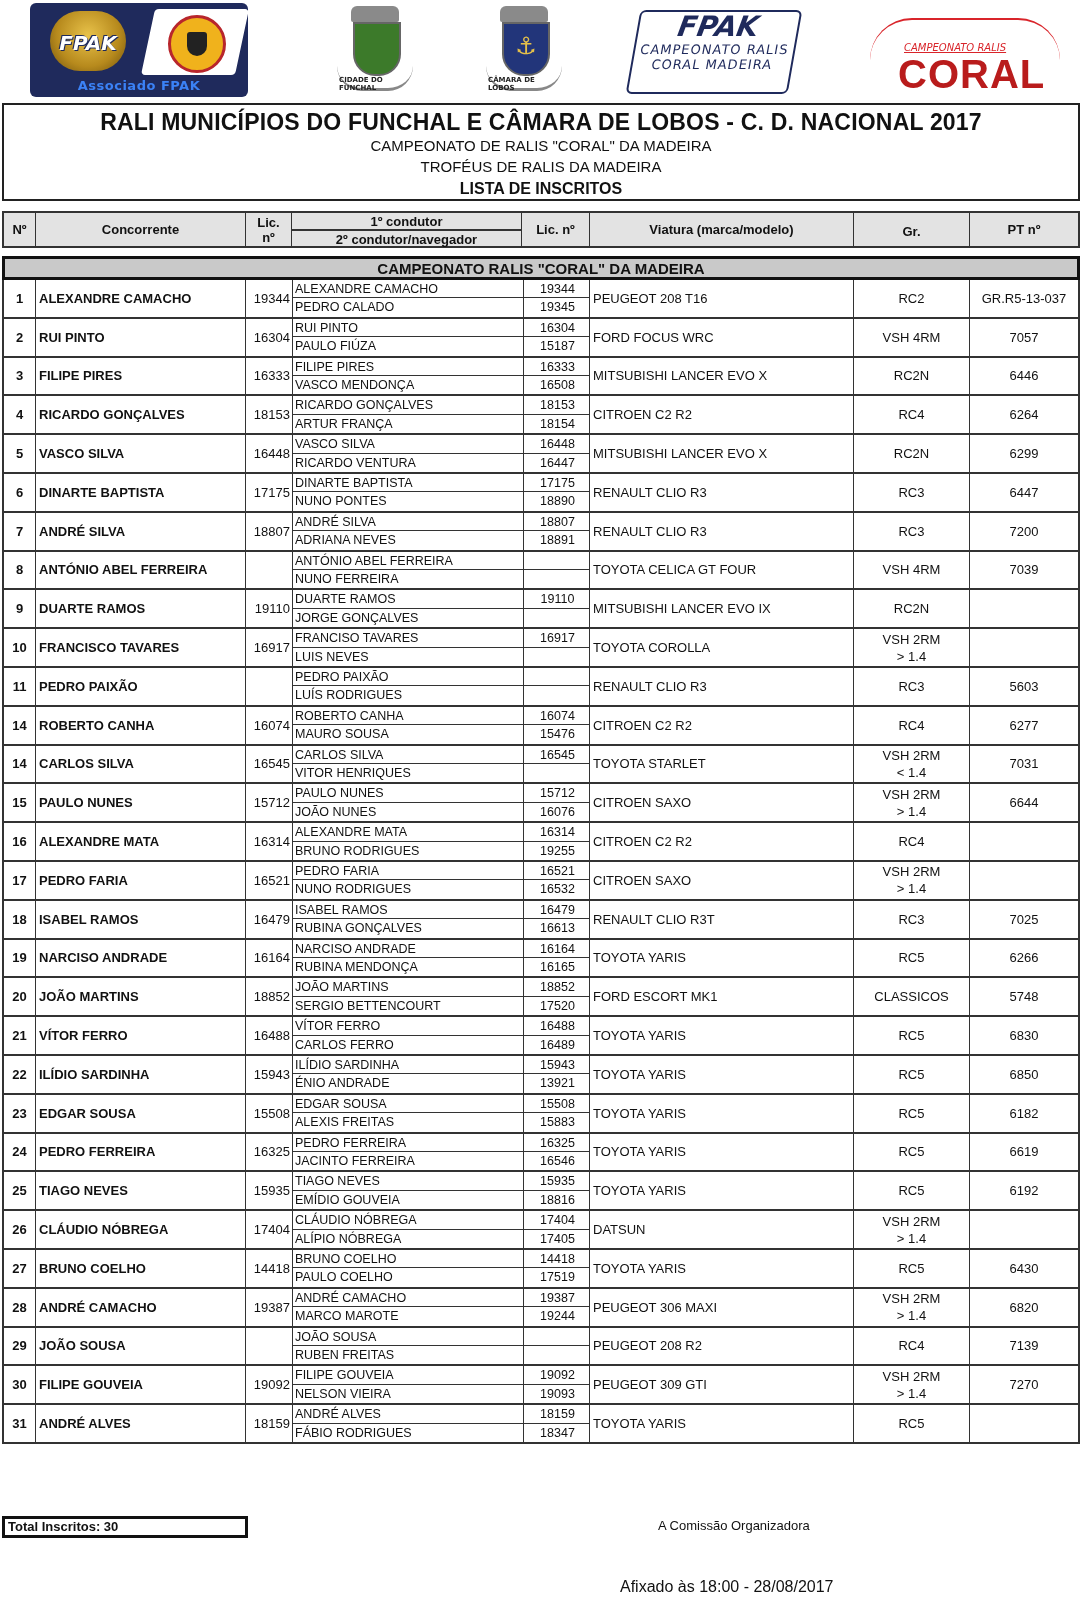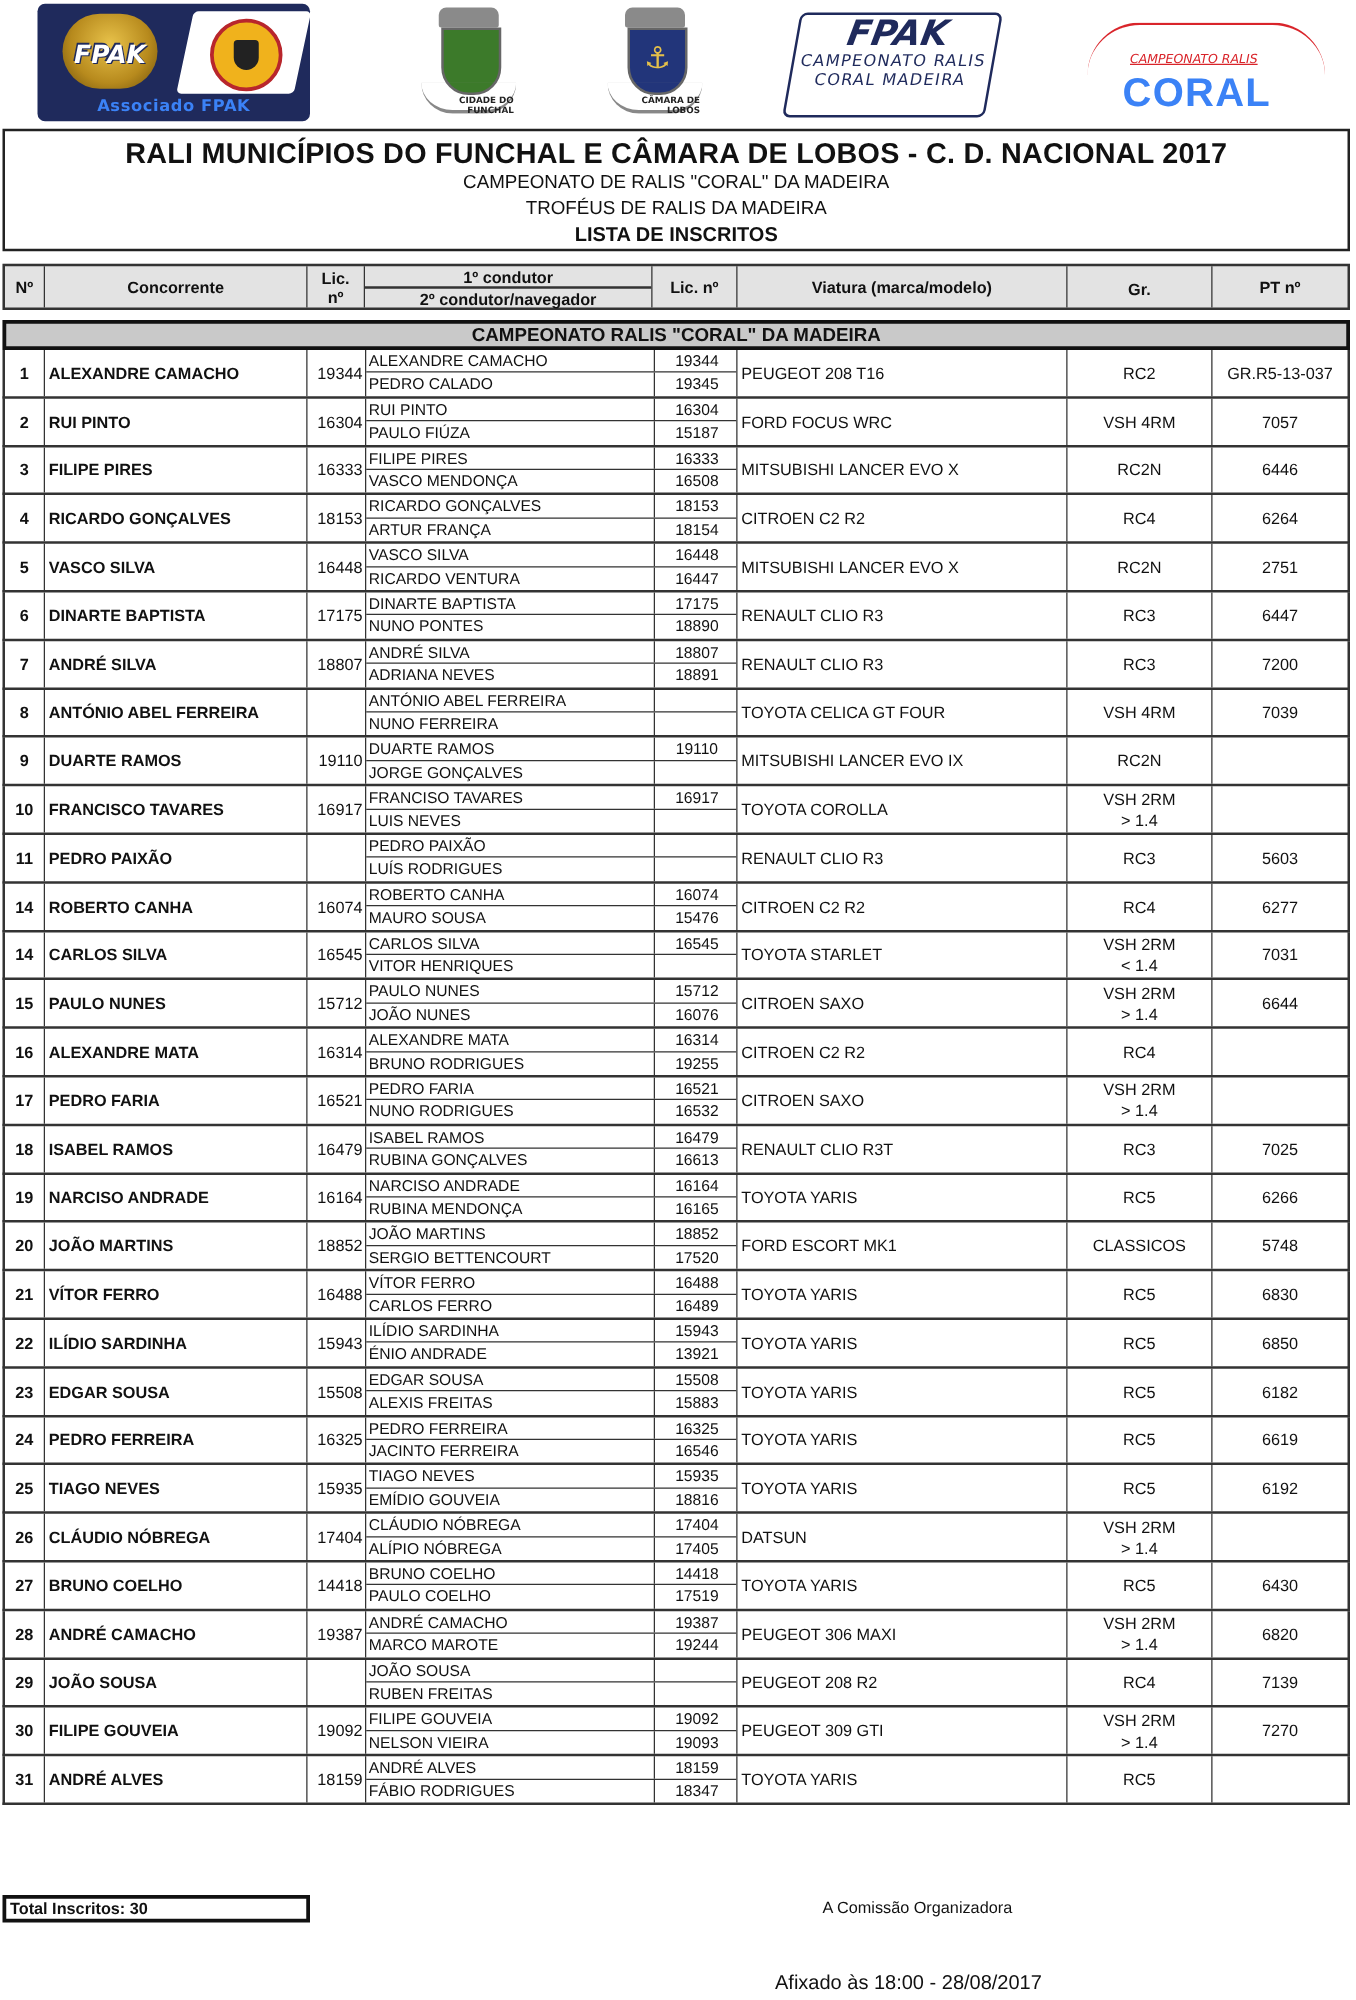--- a/index.html
+++ b/index.html
@@ -12,35 +12,35 @@
   .logo-assoc .fpak-badge { position: absolute; left: 20px; top: 8px; width: 76px; height: 60px; border-radius: 38px; background: radial-gradient(circle at 50% 40%, #e8c24a 0%, #b78a1d 60%, #6d4f0c 100%); }
   .logo-assoc .fpak-badge .txt { position: absolute; left: 0; right: 0; top: 20px; text-align: center; font-weight: bold; font-style: italic; font-size: 20px; color: #fff; text-shadow: 1px 1px 0 #1f2a5c, -1px -1px 0 #1f2a5c; font-family: "DejaVu Sans", sans-serif; }
   .logo-assoc .nacional { position: absolute; left: 138px; top: 12px; width: 52px; height: 52px; border-radius: 50%; background: #f0b21c; border: 3px solid #b8262c; }
   .logo-assoc .nacional:after { content: ""; position: absolute; left: 16px; top: 14px; width: 20px; height: 24px; background: #222; border-radius: 3px 3px 10px 10px; }
   .logo-assoc .caption { position: absolute; left: 0; right: 0; bottom: 4px; text-align: center; color: #3b82f6; font-weight: bold; font-size: 13px; letter-spacing: 0.5px; }
 
   .crest { position: absolute; top: 6px; width: 84px; height: 92px; }
   .crest .crown { position: absolute; left: 18px; top: 0; width: 48px; height: 16px; background: #8a8a8a; border-radius: 6px 6px 2px 2px; }
   .crest .shield { position: absolute; left: 20px; top: 16px; width: 44px; height: 50px; border-radius: 0 0 22px 22px; border: 2px solid #666; }
   .crest .ribbon { position: absolute; left: 4px; top: 60px; width: 76px; height: 22px; border-bottom: 3px solid #888; border-radius: 0 0 38px 38px; }
-  .crest .ribbon-txt { position: absolute; left: 6px; right: 6px; top: 70px; text-align: right; font-size: 7px; color: #222; font-weight: bold; }
+  .crest .ribbon-txt { position: absolute; left: 6px; right: 6px; top: 70px; text-align: left; font-size: 7px; color: #222; font-weight: bold; }
   .crest-funchal { left: 333px; }
   .crest-funchal .shield { background: #3c7a2a; }
   .crest-lobos { left: 482px; }
   .crest-lobos .shield { background: #22357a; }
   .crest-lobos .shield:after { content: "⚓"; position: absolute; left: 0; right: 0; top: 8px; text-align: center; color: #e5c04a; font-size: 24px; }
 
   .logo-fpak-coral { position: absolute; left: 633px; top: 10px; width: 158px; height: 80px; border: 2px solid #1f2a5c; border-radius: 6px; transform: skewX(-10deg); }
   .logo-fpak-coral .t1 { position: absolute; left: 0; right: 0; top: 0; text-align: center; font-size: 28px; font-weight: bold; font-style: italic; color: #1f2a5c; line-height: 30px; }
   .logo-fpak-coral .t2 { position: absolute; left: 0; right: 0; top: 30px; text-align: center; font-size: 13px; color: #1f2a5c; line-height: 15px; letter-spacing: 1px; }
 
   .logo-coral { position: absolute; left: 862px; top: 12px; width: 210px; height: 84px; }
   .logo-coral .arc { position: absolute; left: 8px; top: 6px; width: 190px; height: 40px; border-top: 2px solid #d9242a; border-radius: 100px 100px 0 0; }
   .logo-coral .small { position: absolute; left: 42px; top: 30px; font-size: 10px; color: #d9242a; font-style: italic; text-decoration: underline; }
-  .logo-coral .big { position: absolute; left: 36px; top: 40px; font-size: 32px; font-weight: bold; color: #3b82f6; letter-spacing: 1px; line-height: 44px; font-family: "Liberation Sans", sans-serif; }
+  .logo-coral .big { position: absolute; left: 36px; top: 40px; font-size: 40px; font-weight: bold; color: #b91c1c; letter-spacing: 1px; line-height: 44px; font-family: "Liberation Sans", sans-serif; }
 
   
   .title-box { position: absolute; left: 2px; top: 103px; width: 1078px; height: 98px; border: 2px solid #222; box-sizing: border-box; text-align: center; }
   .title-main { font-family: "Liberation Sans", sans-serif; font-weight: bold; font-size: 23px; margin-top: 4px; line-height: 26px; letter-spacing: 0.2px; }
   .title-sub { font-family: "Liberation Sans", sans-serif; font-size: 15px; line-height: 21px; }
   .title-list { font-family: "Liberation Sans", sans-serif; font-weight: bold; font-size: 16px; line-height: 24px; }
 
   
   .thead { position: absolute; left: 2px; top: 211px; width: 1078px; height: 37px; border: 2px solid #333; box-sizing: border-box; background: #e3e3e3; font-family: "Liberation Sans", sans-serif; font-weight: bold; font-size: 13px; }
   .thead .c { position: absolute; top: 0; height: 33px; display: flex; align-items: center; justify-content: center; border-right: 1px solid #333; box-sizing: border-box; text-align: right; line-height: 15px; }
@@ -227,21 +227,21 @@
         </div>
         <div class="d d2">
           <span class="dn">RICARDO VENTURA</span>
           <span class="dl">16447</span>
         </div>
       </div>
       <div class="cell car">MITSUBISHI LANCER EVO X</div>
       <div class="cell gr">
         <span>RC2N</span>
       </div>
-      <div class="cell pt">2751</div>
+      <div class="cell pt">6299</div>
     </div>
     <div class="row">
       <div class="cell num">6</div>
       <div class="cell comp">DINARTE BAPTISTA</div>
       <div class="cell lic">17175</div>
       <div class="cell drivers">
         <div class="d d1">
           <span class="dn">DINARTE BAPTISTA</span>
           <span class="dl">17175</span>
         </div>

